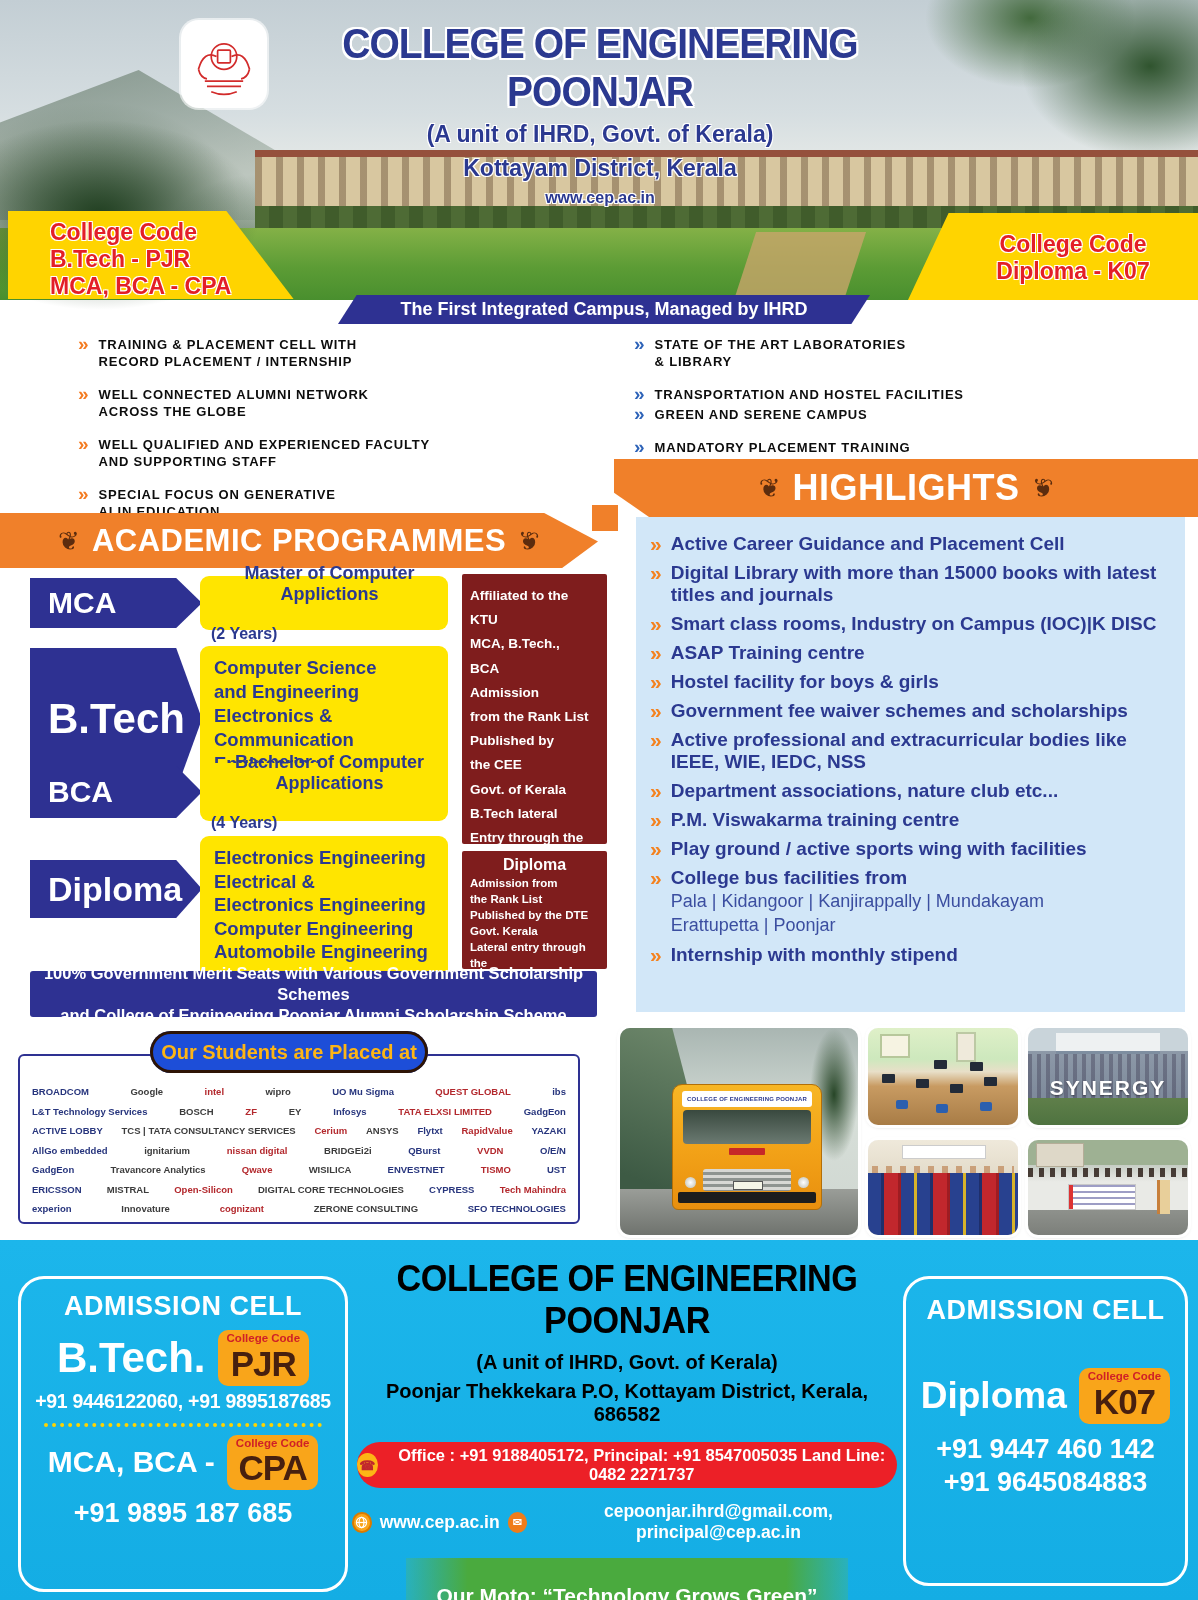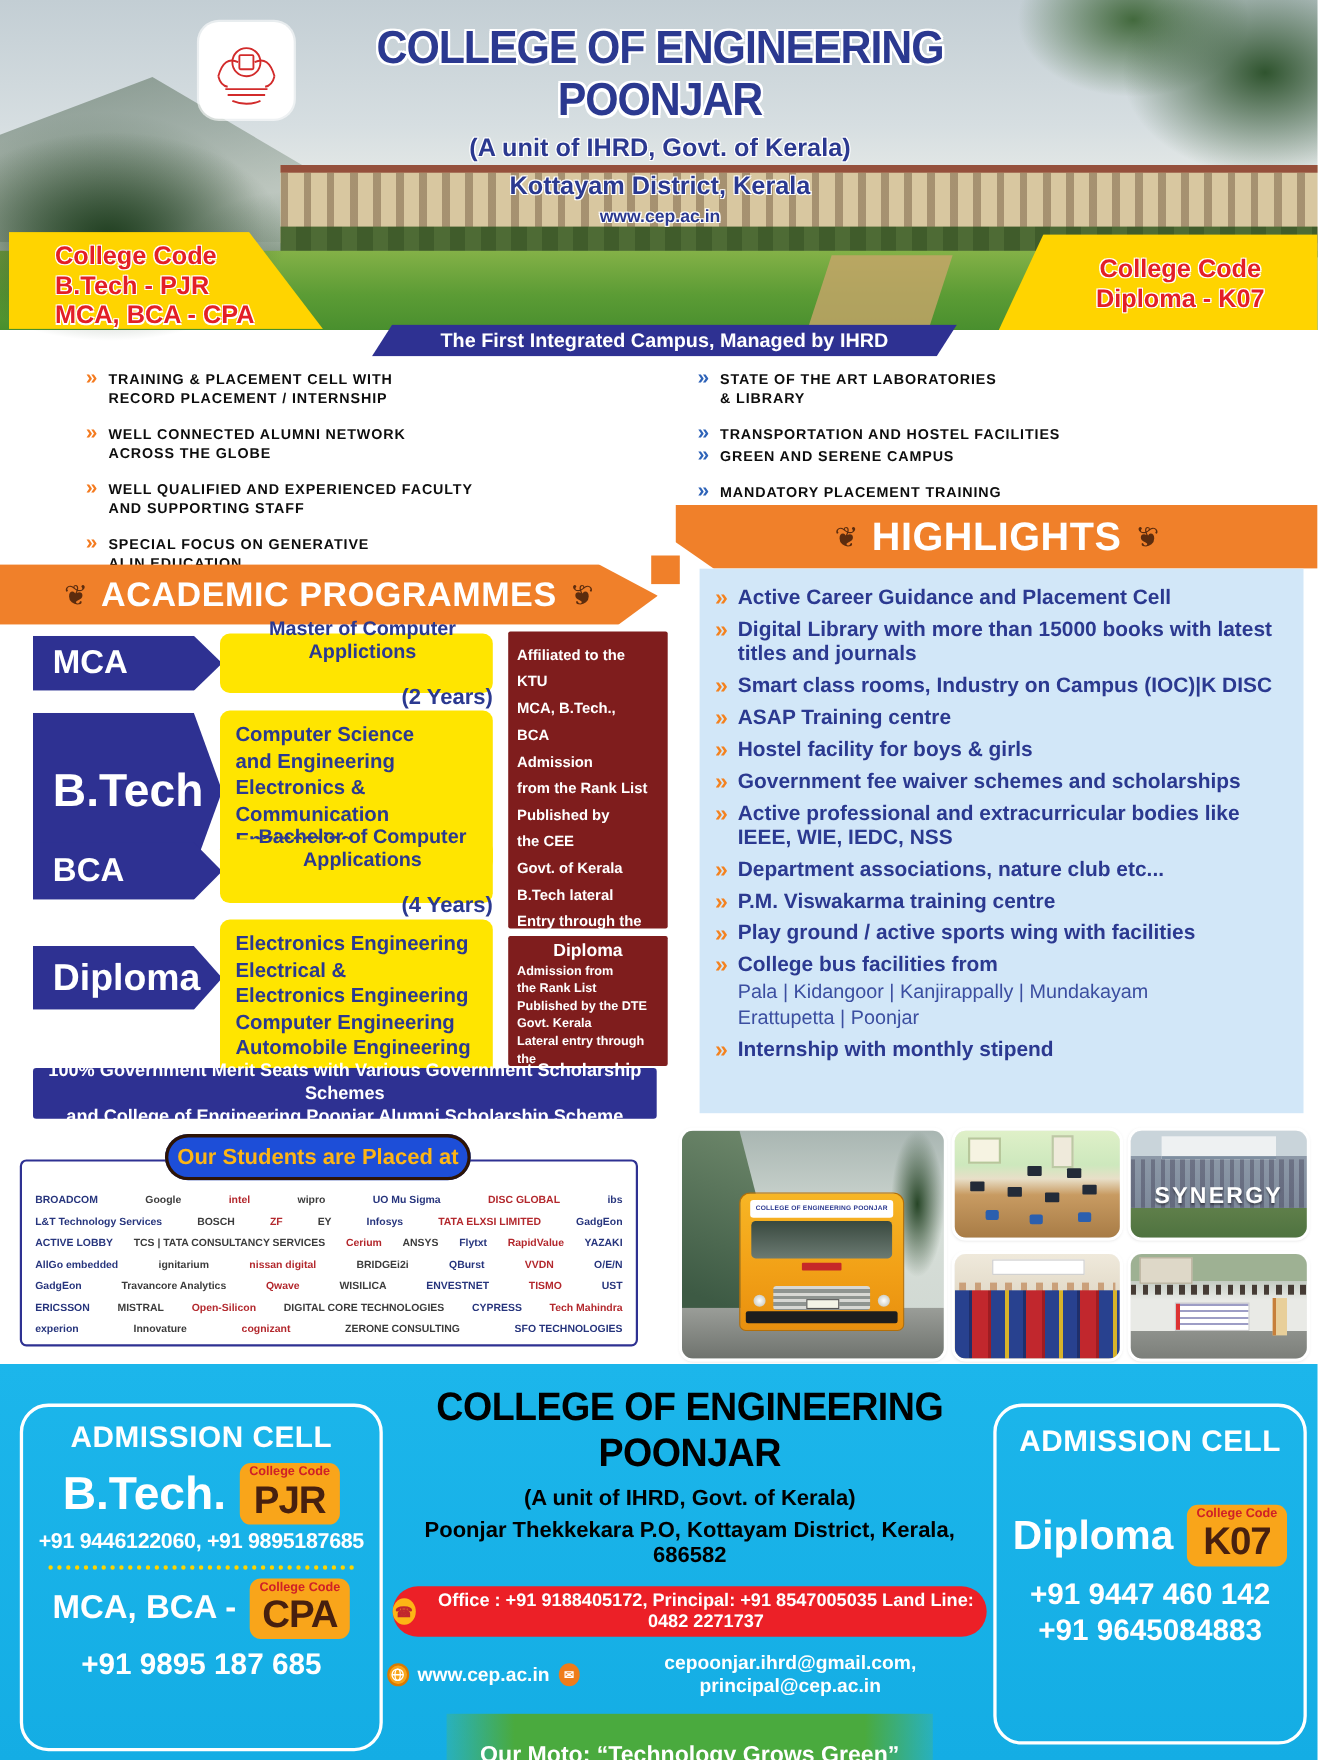--- a/index.html
+++ b/index.html
@@ -79,21 +79,21 @@
   
   .ap-banner{left:0;top:513px;width:598px;height:55px;background:#f0802a;
     clip-path:polygon(0 0,91% 0,100% 52%,94% 100%,0 100%);
     display:flex;align-items:center;justify-content:center;gap:12px;}
   .ap-title{color:#fff;font-size:31px;font-weight:bold;letter-spacing:.5px;}
   .ap-square{left:592px;top:505px;width:26px;height:26px;background:#f0802a;}
 
   .parrow{background:#2e3192;clip-path:polygon(0 0,85% 0,100% 50%,85% 100%,0 100%);
     color:#fff;font-weight:bold;display:flex;align-items:center;padding-left:18px;box-sizing:border-box;}
   .pyellow{background:#ffe500;border-radius:9px;box-sizing:border-box;color:#2b3990;font-weight:bold;}
-  .pyellow .dur{text-align:right;font-size:20px;margin-top:20px;}
+  .pyellow .dur{text-align:left;font-size:16px;margin-top:20px;}
   .py-center{display:flex;flex-direction:column;justify-content:center;text-align:center;padding-left:11px;}
   .py-left{padding:10px 8px 6px 14px;}
   .arrow-mca{left:30px;top:578px;width:172px;height:50px;font-size:30px;}
   .yel-mca{left:200px;top:576px;width:248px;height:54px;font-size:18px;}
   .arrow-btech{left:30px;top:648px;width:172px;height:142px;font-size:42px;}
   .yel-btech{left:200px;top:646px;width:248px;height:146px;font-size:18.5px;line-height:24px;}
   .arrow-bca{left:30px;top:766px;width:172px;height:52px;font-size:30px;}
   .yel-bca{left:200px;top:763px;width:248px;height:58px;font-size:18px;}
   .arrow-dip{left:30px;top:860px;width:172px;height:58px;font-size:34px;}
   .yel-dip{left:200px;top:836px;width:248px;height:150px;font-size:18.5px;line-height:23.5px;}
@@ -426,21 +426,21 @@
   <div class="abs merit ml">100% Government Merit Seats with Various Government Scholarship Schemes
 and College of Engineering Poonjar Alumni Scholarship Scheme</div>
 
   <div class="abs pl-box">
     <div class="pl-row">
         <span>BROADCOM</span>
         <span>Google</span>
         <span>intel</span>
         <span>wipro</span>
         <span>UO Mu Sigma</span>
-        <span>DISC GLOBAL</span>
+        <span>QUEST GLOBAL</span>
         <span>ibs</span>
       </div>
     <div class="pl-row">
         <span>L&amp;T Technology Services</span>
         <span>BOSCH</span>
         <span>ZF</span>
         <span>EY</span>
         <span>Infosys</span>
         <span>TATA ELXSI LIMITED</span>
         <span>GadgEon</span>

